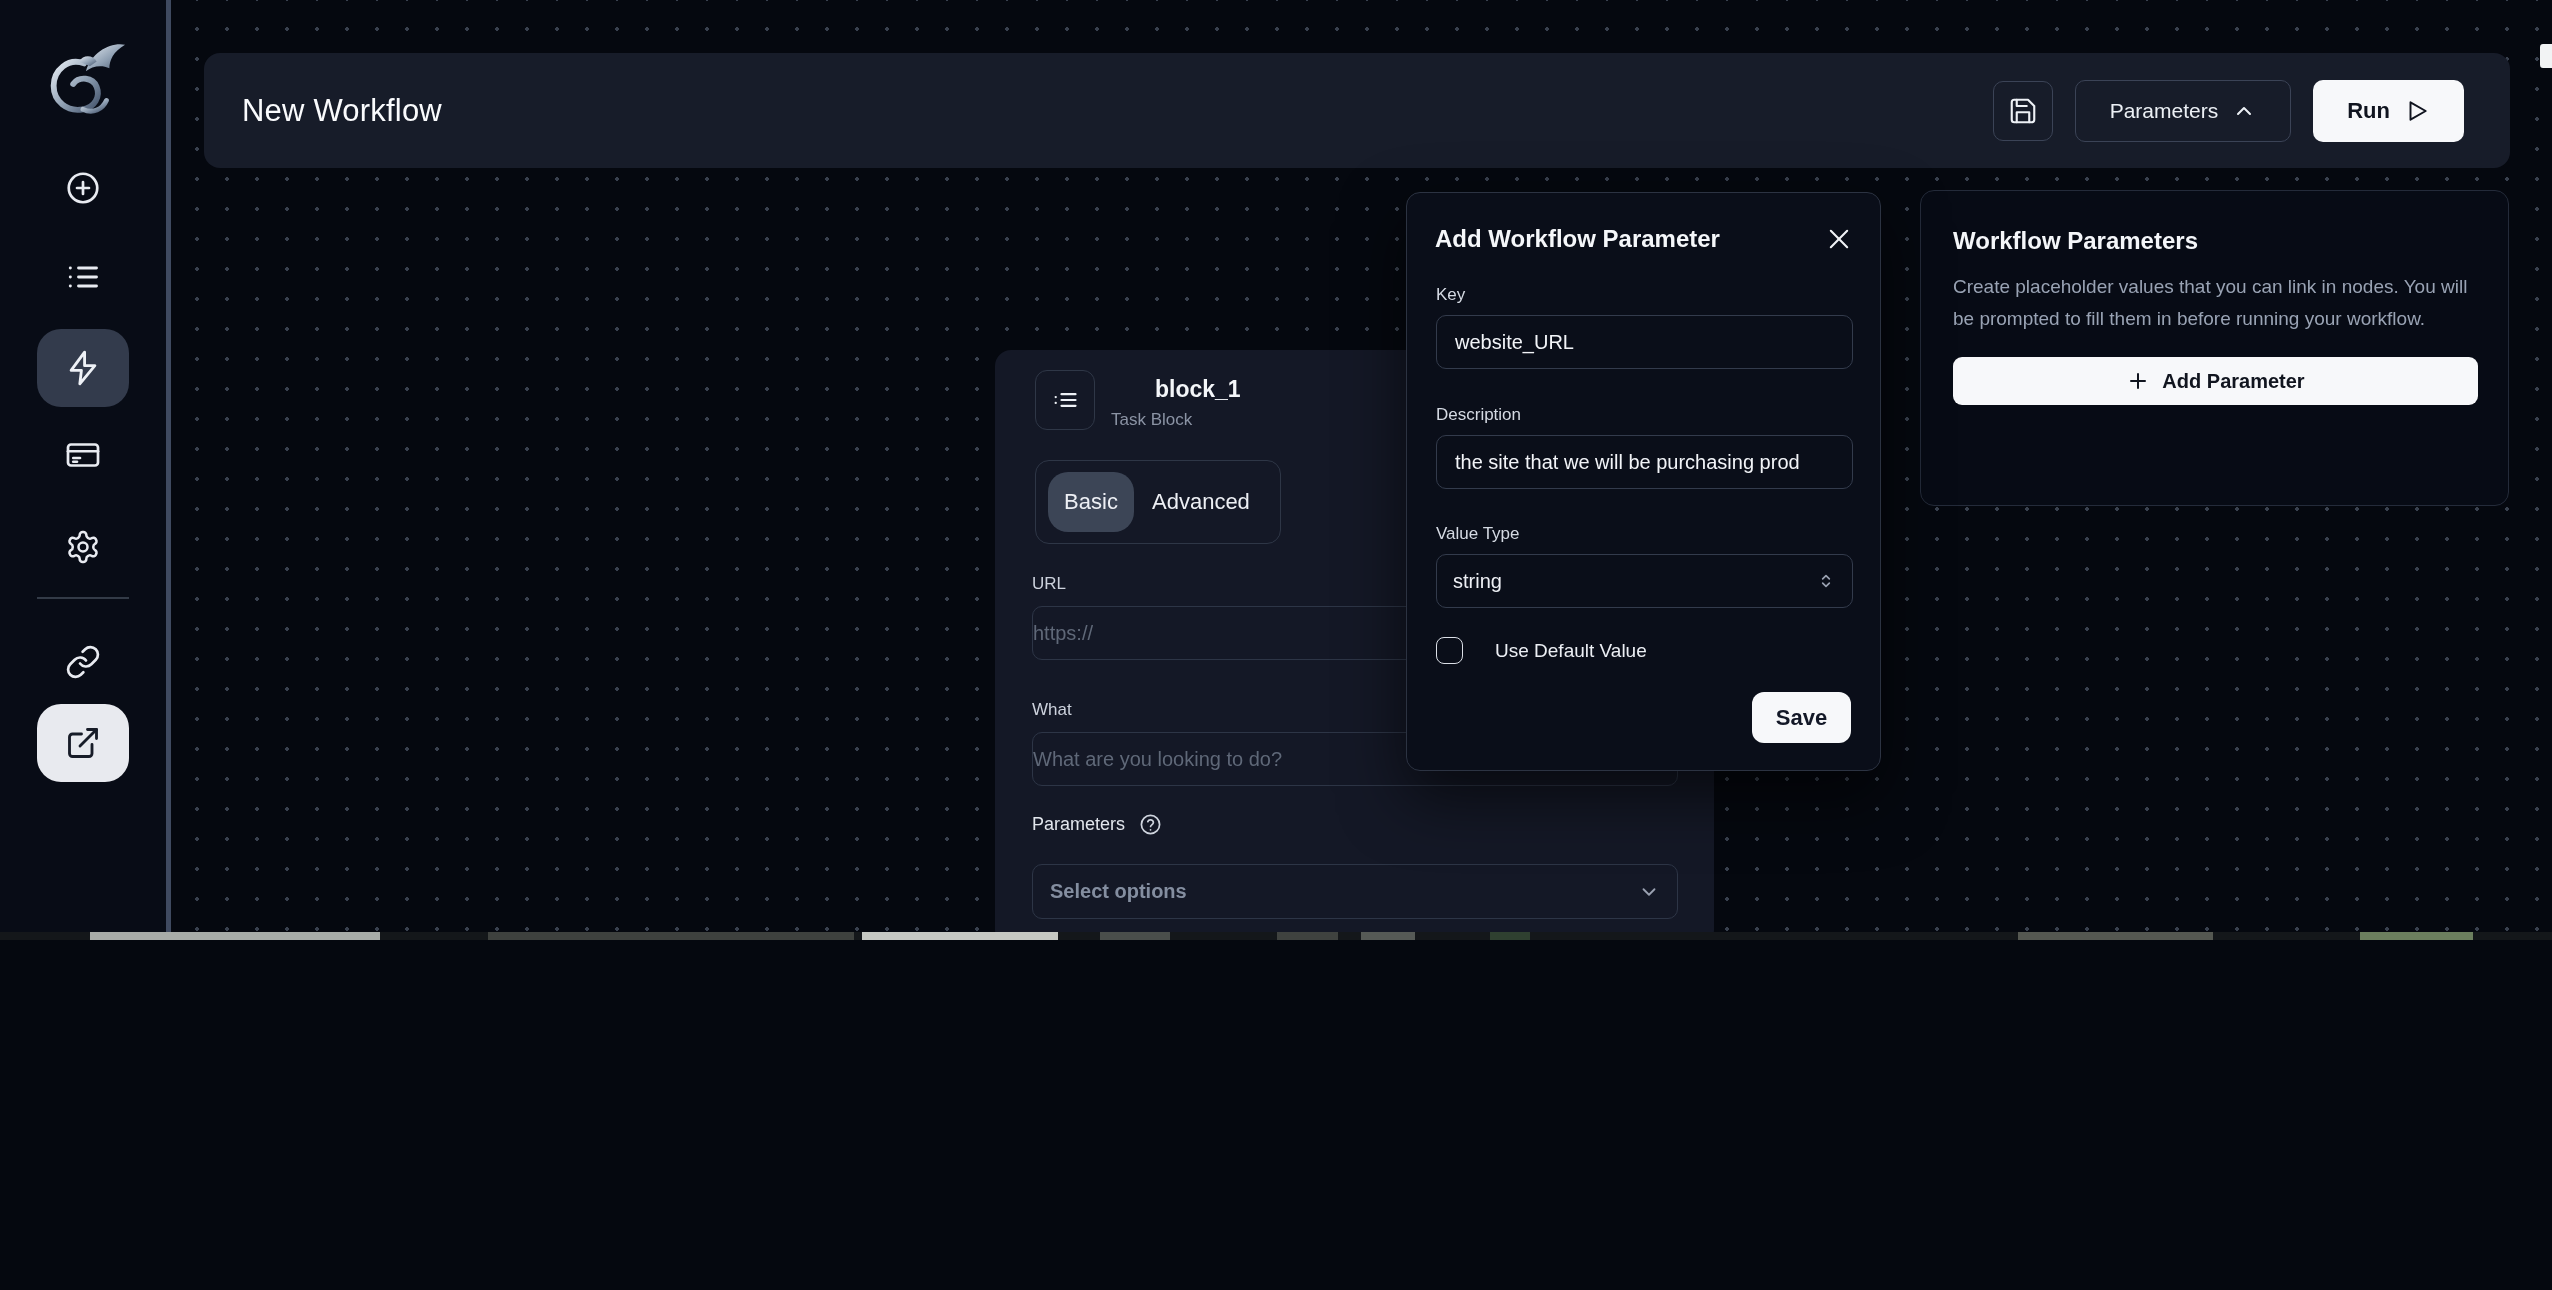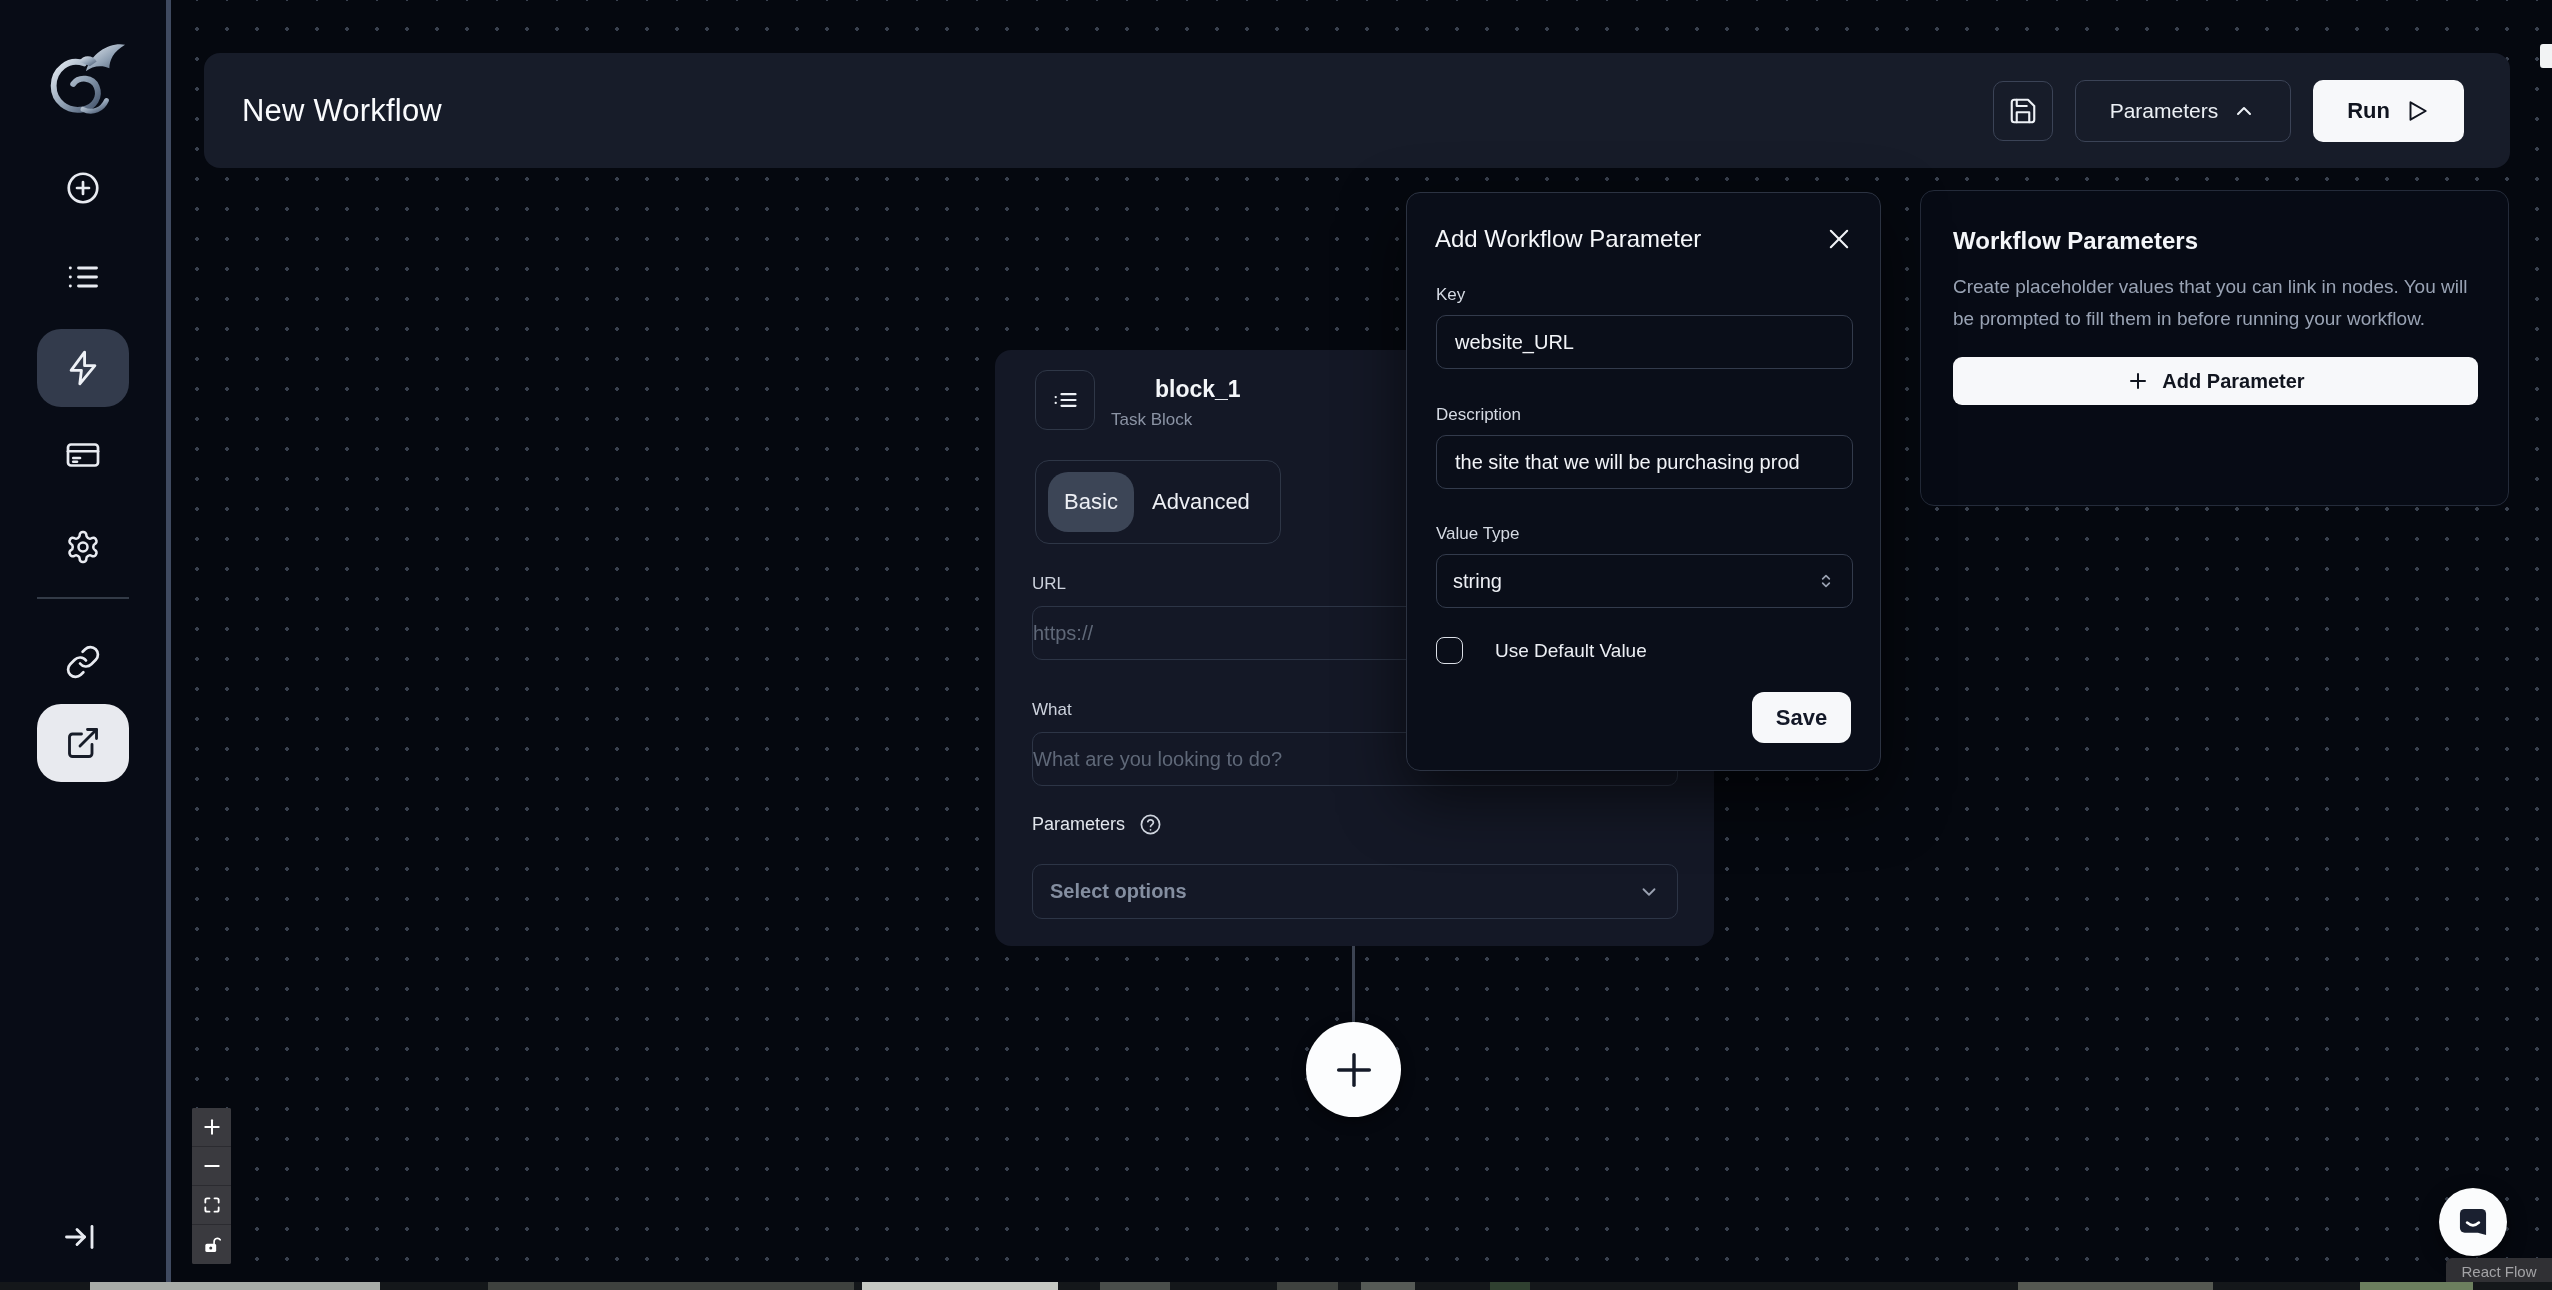--- a/index.html
+++ b/index.html
@@ -1,17 +1,17 @@
 <!DOCTYPE html>
 <html><head>
 <meta charset="utf-8">
 <style>
   html,body{margin:0;padding:0;background:#05080f;}
   *{box-sizing:border-box;font-family:"Liberation Sans","DejaVu Sans",sans-serif;}
-  .screen{position:relative;width:2552px;height:1290px;overflow:hidden;background:#14532d;}
+  .screen{position:relative;width:2552px;height:940px;overflow:hidden;background:#14532d;}
 
   
   .canvas{position:absolute;left:171px;top:0;right:0;bottom:0;background-color:#05080f;
     background-image:radial-gradient(circle,#39414f 1.6px,transparent 1.7px);
     background-size:30px 30px;background-position:11px 14px;}
 
   
   .sidebar{position:absolute;left:0;top:0;width:166px;height:1290px;background:#080c16;}
   .side-divider{position:absolute;left:166px;top:0;width:5px;height:1290px;background:#3f4a60;}
   .logo{position:absolute;left:32px;top:36px;width:100px;height:88px;}
@@ -47,21 +47,21 @@
   .select{position:absolute;left:37px;top:514px;width:646px;height:55px;border:1px solid #2d3546;border-radius:10px;display:flex;align-items:center;justify-content:space-between;padding:8px 17px;cursor:pointer;}
   .select-text{font-size:20px;font-weight:600;color:#848ea0;}
 
   
   .edge{position:absolute;left:1352px;top:944px;width:3px;height:80px;background:#3c4352;}
   .plus-node{position:absolute;left:1306px;top:1022px;width:95px;height:95px;border-radius:50%;background:#fcfdfe;display:flex;align-items:center;justify-content:center;cursor:pointer;box-shadow:0 4px 14px rgba(0,0,0,.45);}
   .plus-node svg{width:46px;height:46px;color:#141a28;}
 
   
   .modal{position:absolute;left:1406px;top:192px;width:475px;height:579px;background:#0a0e19;border:1px solid #2c3342;border-radius:14px;box-shadow:0 26px 64px rgba(0,0,0,.6);}
-  .modal-title{position:absolute;left:28px;top:32px;font-size:24px;font-weight:400;color:#f5f7fa;}
+  .modal-title{position:absolute;left:28px;top:32px;font-size:24px;font-weight:700;color:#f5f7fa;}
   .modal-close{position:absolute;right:26px;top:32px;width:30px;height:30px;background:none;border:none;color:#f0f2f6;cursor:pointer;padding:0;}
   .m-label{position:absolute;left:29px;font-size:17px;font-weight:500;color:#d5dae3;}
   .m-input{position:absolute;left:29px;width:417px;height:54px;background:transparent;border:1px solid #333b4c;border-radius:10px;color:#f2f4f8;font-size:20px;padding:0 18px;outline:none;}
   .m-select{position:absolute;left:29px;top:361px;width:417px;height:54px;border:1px solid #333b4c;border-radius:10px;display:flex;align-items:center;justify-content:space-between;padding:0 16px;cursor:pointer;}
   .m-select-text{font-size:20px;font-weight:500;color:#eef0f5;}
   .check-row{position:absolute;left:29px;top:444px;display:flex;align-items:center;gap:32px;}
   .checkbox{width:27px;height:27px;border:1.5px solid #dbdfe7;border-radius:8px;background:transparent;cursor:pointer;}
   .check-label{font-size:19px;font-weight:500;color:#eceff4;}
   .save-btn{position:absolute;right:29px;top:499px;width:99px;height:51px;background:#f7f8fa;border:none;border-radius:12px;font-size:22px;font-weight:700;color:#131827;cursor:pointer;}
 

